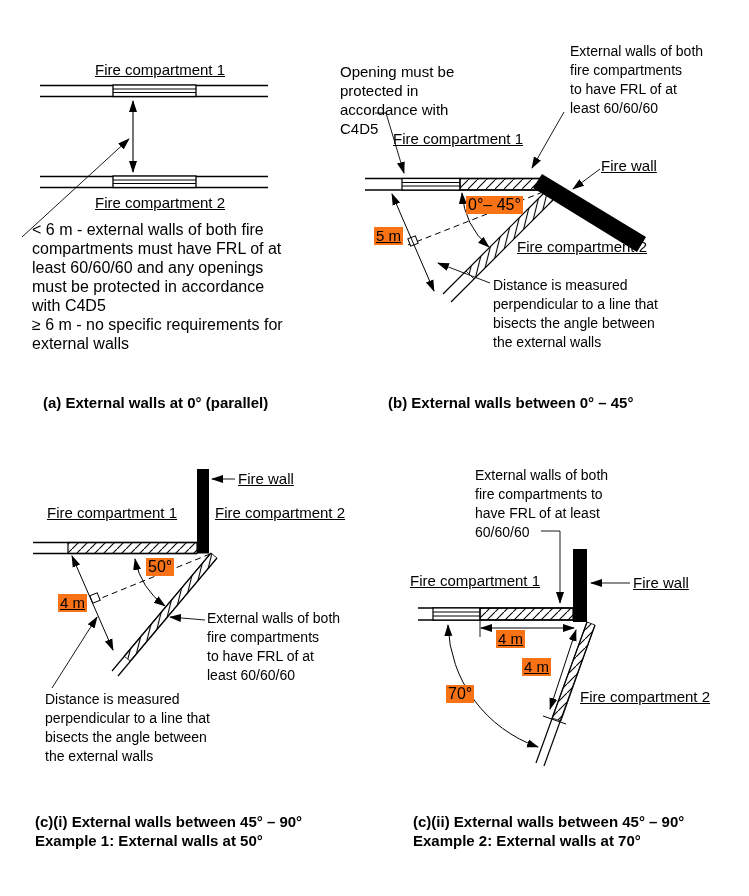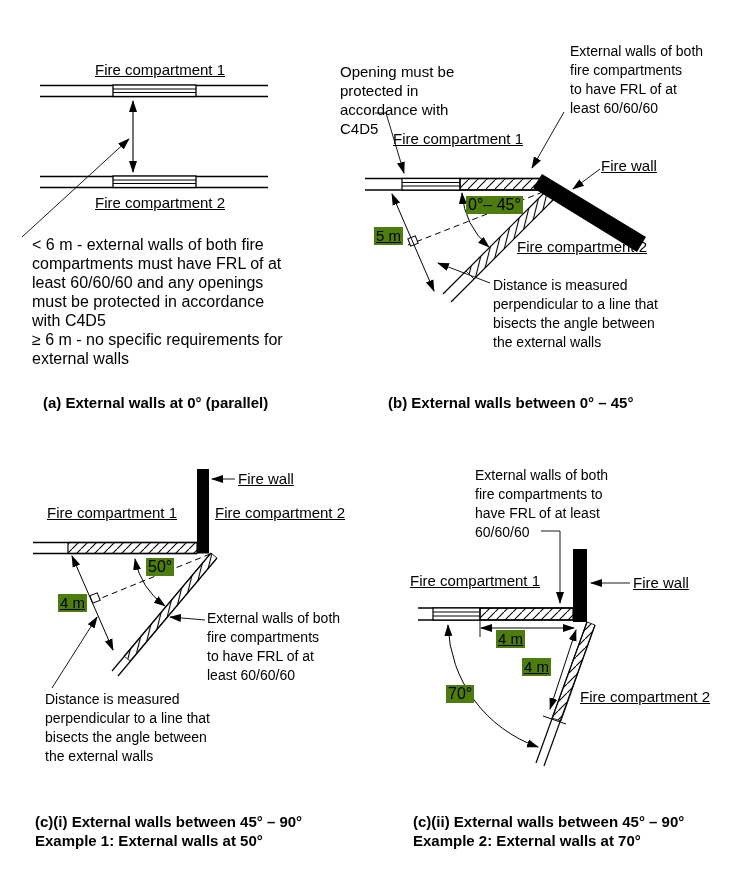--- a/index.html
+++ b/index.html
@@ -5,21 +5,21 @@
   html,body{margin:0;padding:0;background:#ffffff;}
   .canvas{position:relative;width:749px;height:896px;background:#ffffff;
           font-family:"Liberation Sans",sans-serif;color:#000;overflow:hidden;}
   svg.linework{position:absolute;left:0;top:0;}
   .lbl{position:absolute;font-size:15px;line-height:18px;white-space:nowrap;text-decoration:underline;}
   .lbl-sm{position:absolute;font-size:16px;line-height:18px;white-space:nowrap;}
   .note{position:absolute;font-size:14px;line-height:19px;white-space:pre-line;}
   .note-md{position:absolute;font-size:15px;line-height:19px;white-space:pre-line;}
   .note-lg{position:absolute;font-size:16px;line-height:19px;white-space:pre-line;}
   .cap{position:absolute;font-size:15px;line-height:19px;font-weight:700;white-space:pre-line;}
-  .wbg{background:#4d7c0f;padding:0 2px;}
+  .wbg{background:#f97316;padding:0 2px;}
 </style>
 </head>
 <body>
 
 <div class="canvas">
 
   <svg class="linework" width="749" height="896" viewBox="0 0 749 896">
     <defs>
       <marker id="ah" markerUnits="userSpaceOnUse" markerWidth="12" markerHeight="10" viewBox="0 0 12 10" refX="11" refY="5" orient="auto-start-reverse">
         <path d="M0,1 L12,5 L0,9 Z" fill="#000"></path>
@@ -101,21 +101,21 @@
       <line x1="481" y1="628" x2="574" y2="628" stroke-width="1" marker-start="url(#ah)" marker-end="url(#ah)"></line>
       <line x1="576" y1="630" x2="550" y2="709" stroke-width="1" marker-start="url(#ah)" marker-end="url(#ah)"></line>
       <path d="M448,625 A134,134 0 0 0 538,747" fill="none" stroke-width="1" marker-start="url(#ah)" marker-end="url(#ah)"></path>
       <path d="M541,531 L560,531 L560,603" fill="none" stroke-width="0.9" marker-end="url(#ah)"></path>
       <line x1="630" y1="583" x2="591" y2="583" stroke-width="0.9" marker-end="url(#ah)"></line>
     </g>
   </svg>
 
   <div class="lbl" style="left:95px;top:61px;">Fire compartment 1</div>
   <div class="lbl" style="left:95px;top:194px;">Fire compartment 2</div>
-  <div class="note-lg" style="left:32px;top:235px;width:320px;">&lt; 6 m - external walls of both fire
+  <div class="note-lg" style="left:32px;top:220px;width:320px;">&lt; 6 m - external walls of both fire
 compartments must have FRL of at
 least 60/60/60 and any openings
 must be protected in accordance
 with C4D5
 ≥ 6 m - no specific requirements for
 external walls</div>
   <div class="cap" style="left:43px;top:393px;">(a) External walls at 0° (parallel)</div>
 
   <div class="note-md" style="left:340px;top:62px;">Opening must be
 protected in

